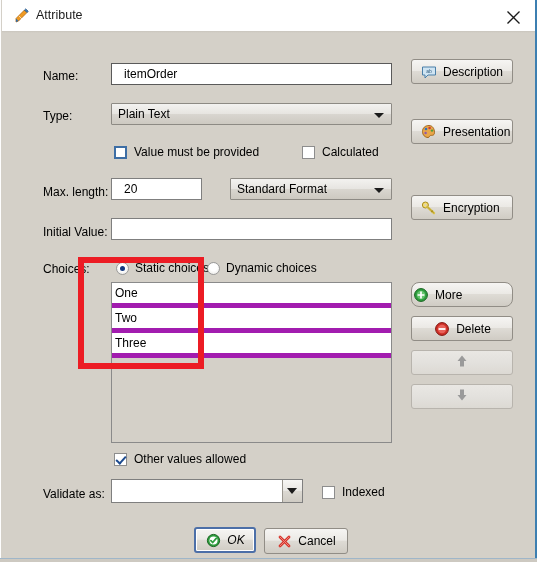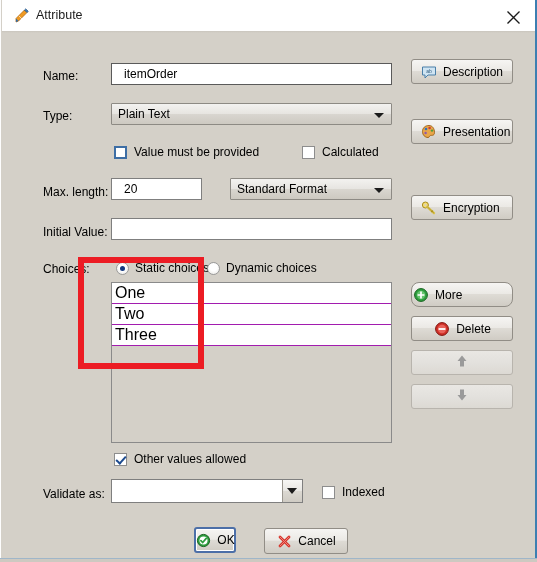--- a/index.html
+++ b/index.html
@@ -217,22 +217,22 @@
   #choices-list {
     position: absolute;
     box-sizing: border-box;
     background: #d4d0c8;
     border: 1px solid #8a8a8a;
     overflow: hidden;
   }
   #choices-list .lrow {
     height: 20px;
     background: #ffffff;
-    border-bottom: 1px solid #a21caf;
-    font-size: 16px;
+    border-bottom: 5px solid #a21caf;
+    font-size: 12px;
     line-height: 20px;
     padding-left: 3px;
     color: #000;
     cursor: default;
   }
 
   
   .sbtn {
     position: absolute;
     box-sizing: border-box;
@@ -460,21 +460,21 @@
     </div>
 
     <div class="sbtn disabled" style="left:409px; top:351px;">
       <span>
         <svg width="14" height="16" viewBox="0 0 14 16">
           <path d="M7 13.5 L2.5 8 H5 V2.5 H9 V8 H11.5 Z" fill="#9a9a9a"></path>
         </svg>
       </span>
     </div>
 
-    <div class="bbtn default" style="left:192px; top:494px; width:42px;">
+    <div class="bbtn default" style="left:192px; top:494px; width:62px;font-style:italic;">
       <span class="bicon">
         <svg width="15" height="15" viewBox="0 0 15 15">
           <circle cx="7.5" cy="7.5" r="6.1" fill="#2f9e3f" stroke="#17631f" stroke-width="1"></circle>
           <circle cx="7.5" cy="7.5" r="4" fill="#ffffff"></circle>
           <path d="M4.9 7.6 L6.7 9.5 L10.2 5.4" stroke="#2f9e3f" stroke-width="1.8" fill="none" stroke-linecap="round"></path>
         </svg>
       </span>
       <span class="blabel">OK</span>
     </div>
 

